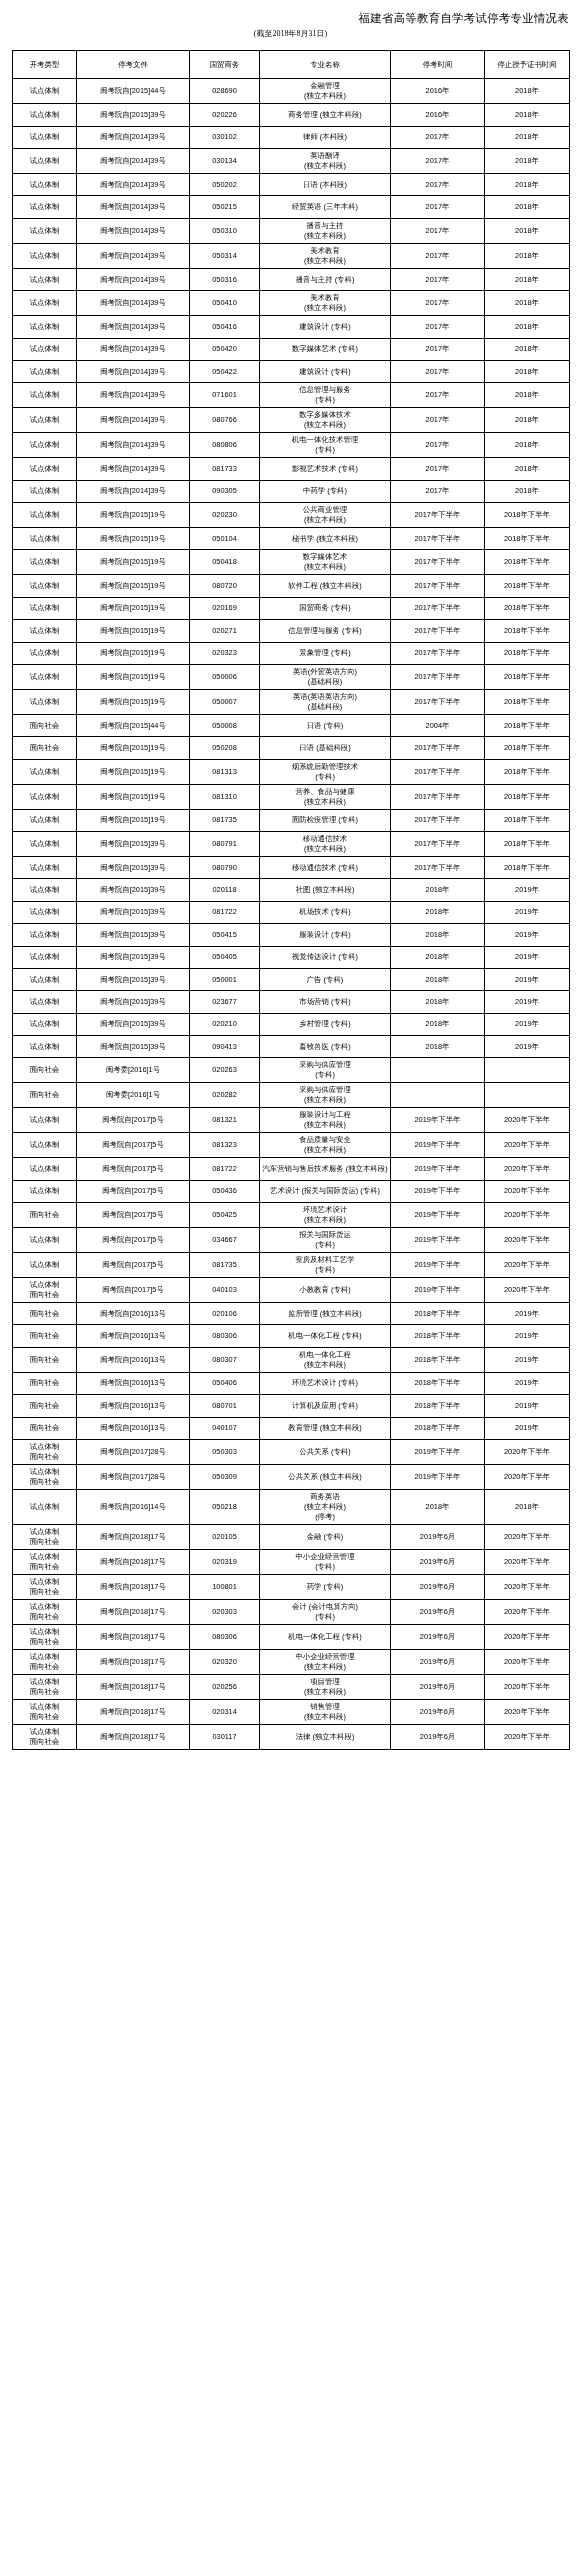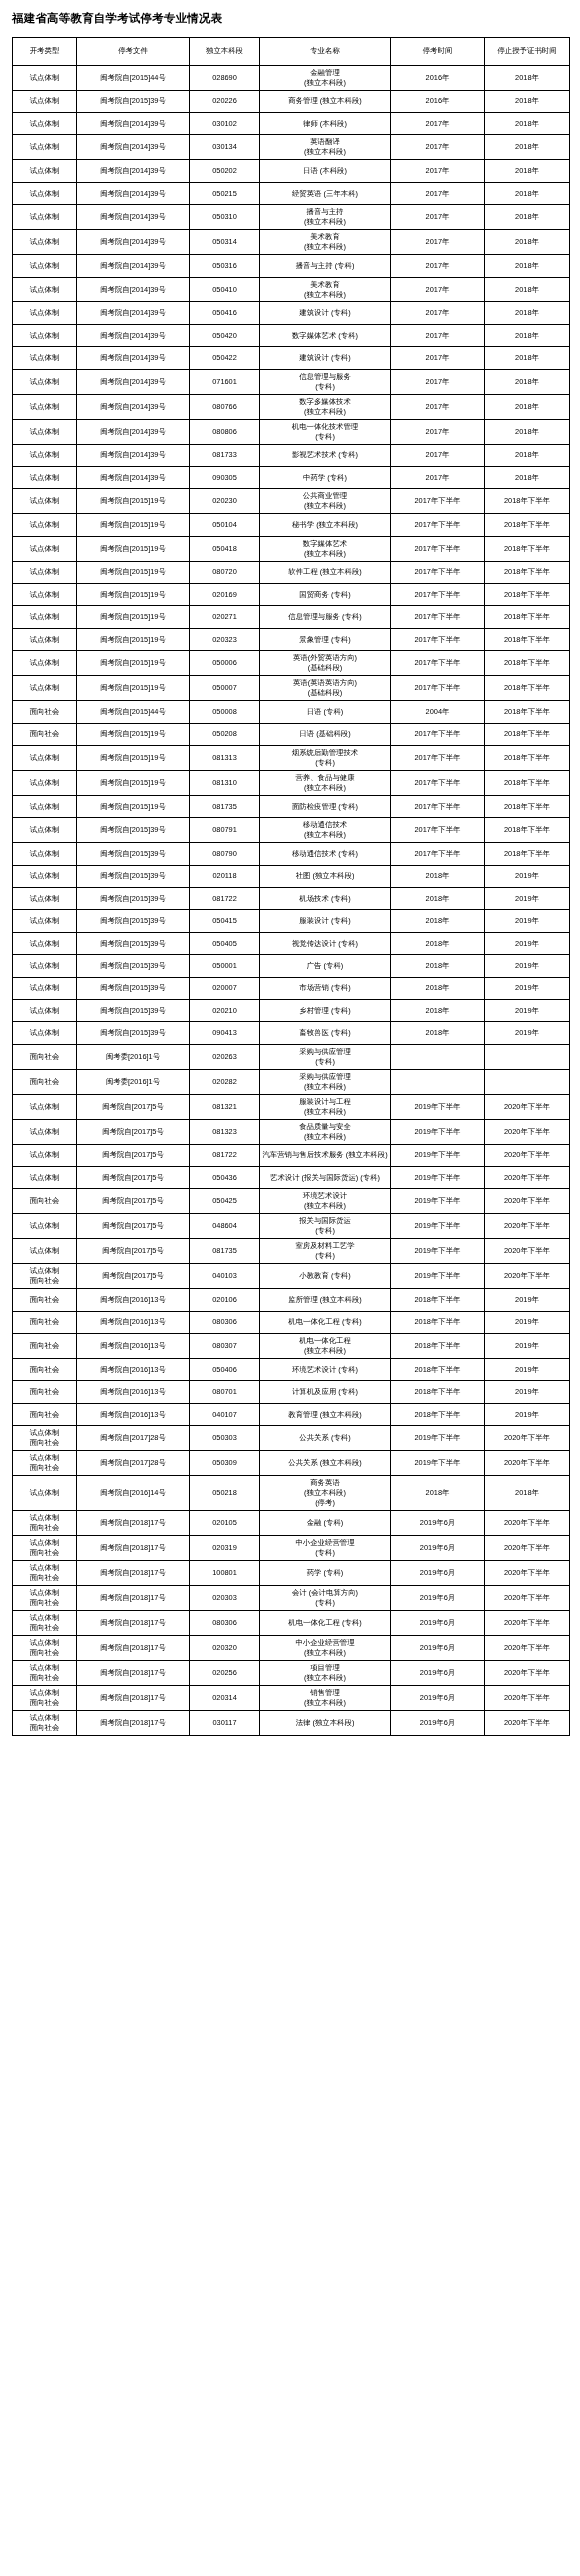--- a/index.html
+++ b/index.html
@@ -11,23 +11,23 @@
     width: 581px;
     font-family: "Liberation Sans", "DejaVu Sans", sans-serif;
     color: #000000;
   }
   .page {
     width: 581px;
     box-sizing: border-box;
     padding: 6.7px 12px 13.4px 12px;
   }
   .doc-title {
-    text-align: left;
+    text-align: right;
     font-size: 11.4px;
-    font-weight: bold;
+    font-weight: normal;
     letter-spacing: 0.3px;
     margin: 4px 0 2.7px 0;
     font-family: "Liberation Serif", "DejaVu Serif", serif;
   }
   .doc-subtitle {
     text-align: center;
     font-size: 8px;
     margin: 0 0 5.4px 0;
     font-family: "Liberation Serif", "DejaVu Serif", serif;
   }
@@ -65,35 +65,36 @@
   }
   .stack-cell {
     line-height: 1.3;
   }
 </style>
 </head>
 <body>
 
 <div class="page">
   <div class="doc-title">福建省高等教育自学考试停考专业情况表</div>
+  <div class="doc-subtitle">(截至2018年8月31日)</div>
 
   <table class="main">
     <colgroup>
       <col class="c0">
         <col class="c1">
         <col class="c2">
         <col class="c3">
         <col class="c4">
         <col class="c5">
     </colgroup>
     <thead>
       <tr>
         <th>开考类型</th>
         <th>停考文件</th>
-        <th>独立本科段</th>
+        <th>国贸商务</th>
         <th>专业名称</th>
         <th>停考时间</th>
         <th>停止授予证书时间</th>
       </tr>
     </thead>
     <tbody id="table-body">
         <tr>
           <td class="stack-cell">
             <span class="sub">试点体制</span>
           </td>
@@ -889,21 +890,21 @@
           </td>
         </tr>
         <tr>
           <td class="stack-cell">
             <span class="sub">试点体制</span>
           </td>
           <td class="stack-cell">
             <span class="sub">闽考院自[2015]39号</span>
           </td>
           <td class="stack-cell">
-            <span class="sub">020007</span>
+            <span class="sub">023677</span>
           </td>
           <td class="stack-cell">
             <span class="sub">市场营销 (专科)</span>
           </td>
           <td class="stack-cell">
             <span class="sub">2018年</span>
           </td>
           <td class="stack-cell">
             <span class="sub">2019年</span>
           </td>
@@ -1094,21 +1095,21 @@
           </td>
         </tr>
         <tr>
           <td class="stack-cell">
             <span class="sub">试点体制</span>
           </td>
           <td class="stack-cell">
             <span class="sub">闽考院自[2017]5号</span>
           </td>
           <td class="stack-cell">
-            <span class="sub">048604</span>
+            <span class="sub">034667</span>
           </td>
           <td class="stack-cell">
             <span class="sub">报关与国际货运</span>
             <span class="sub">(专科)</span>
           </td>
           <td class="stack-cell">
             <span class="sub">2019年下半年</span>
           </td>
           <td class="stack-cell">
             <span class="sub">2020年下半年</span>

